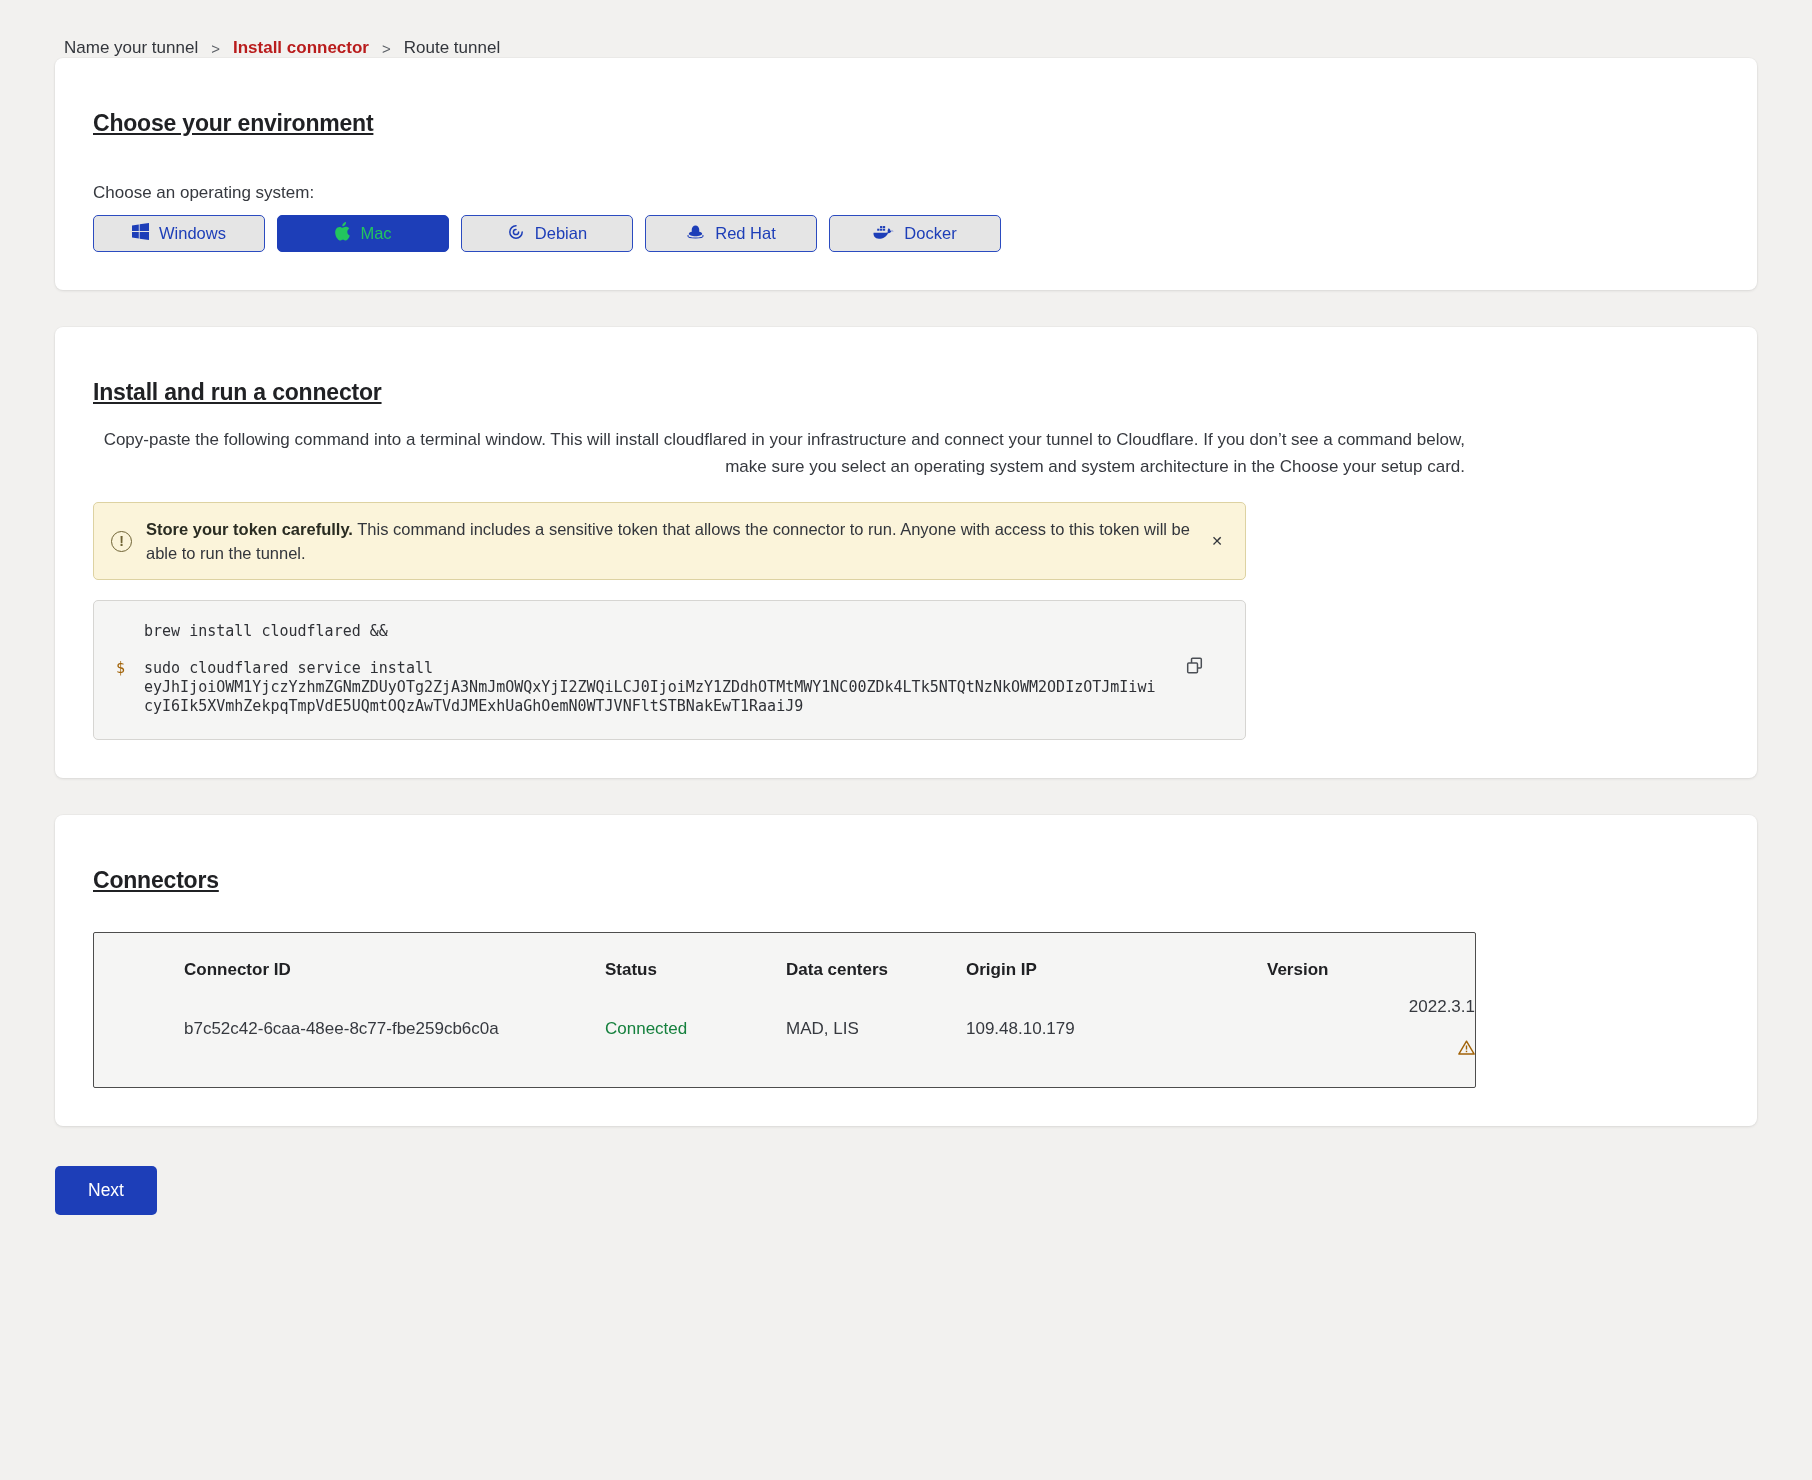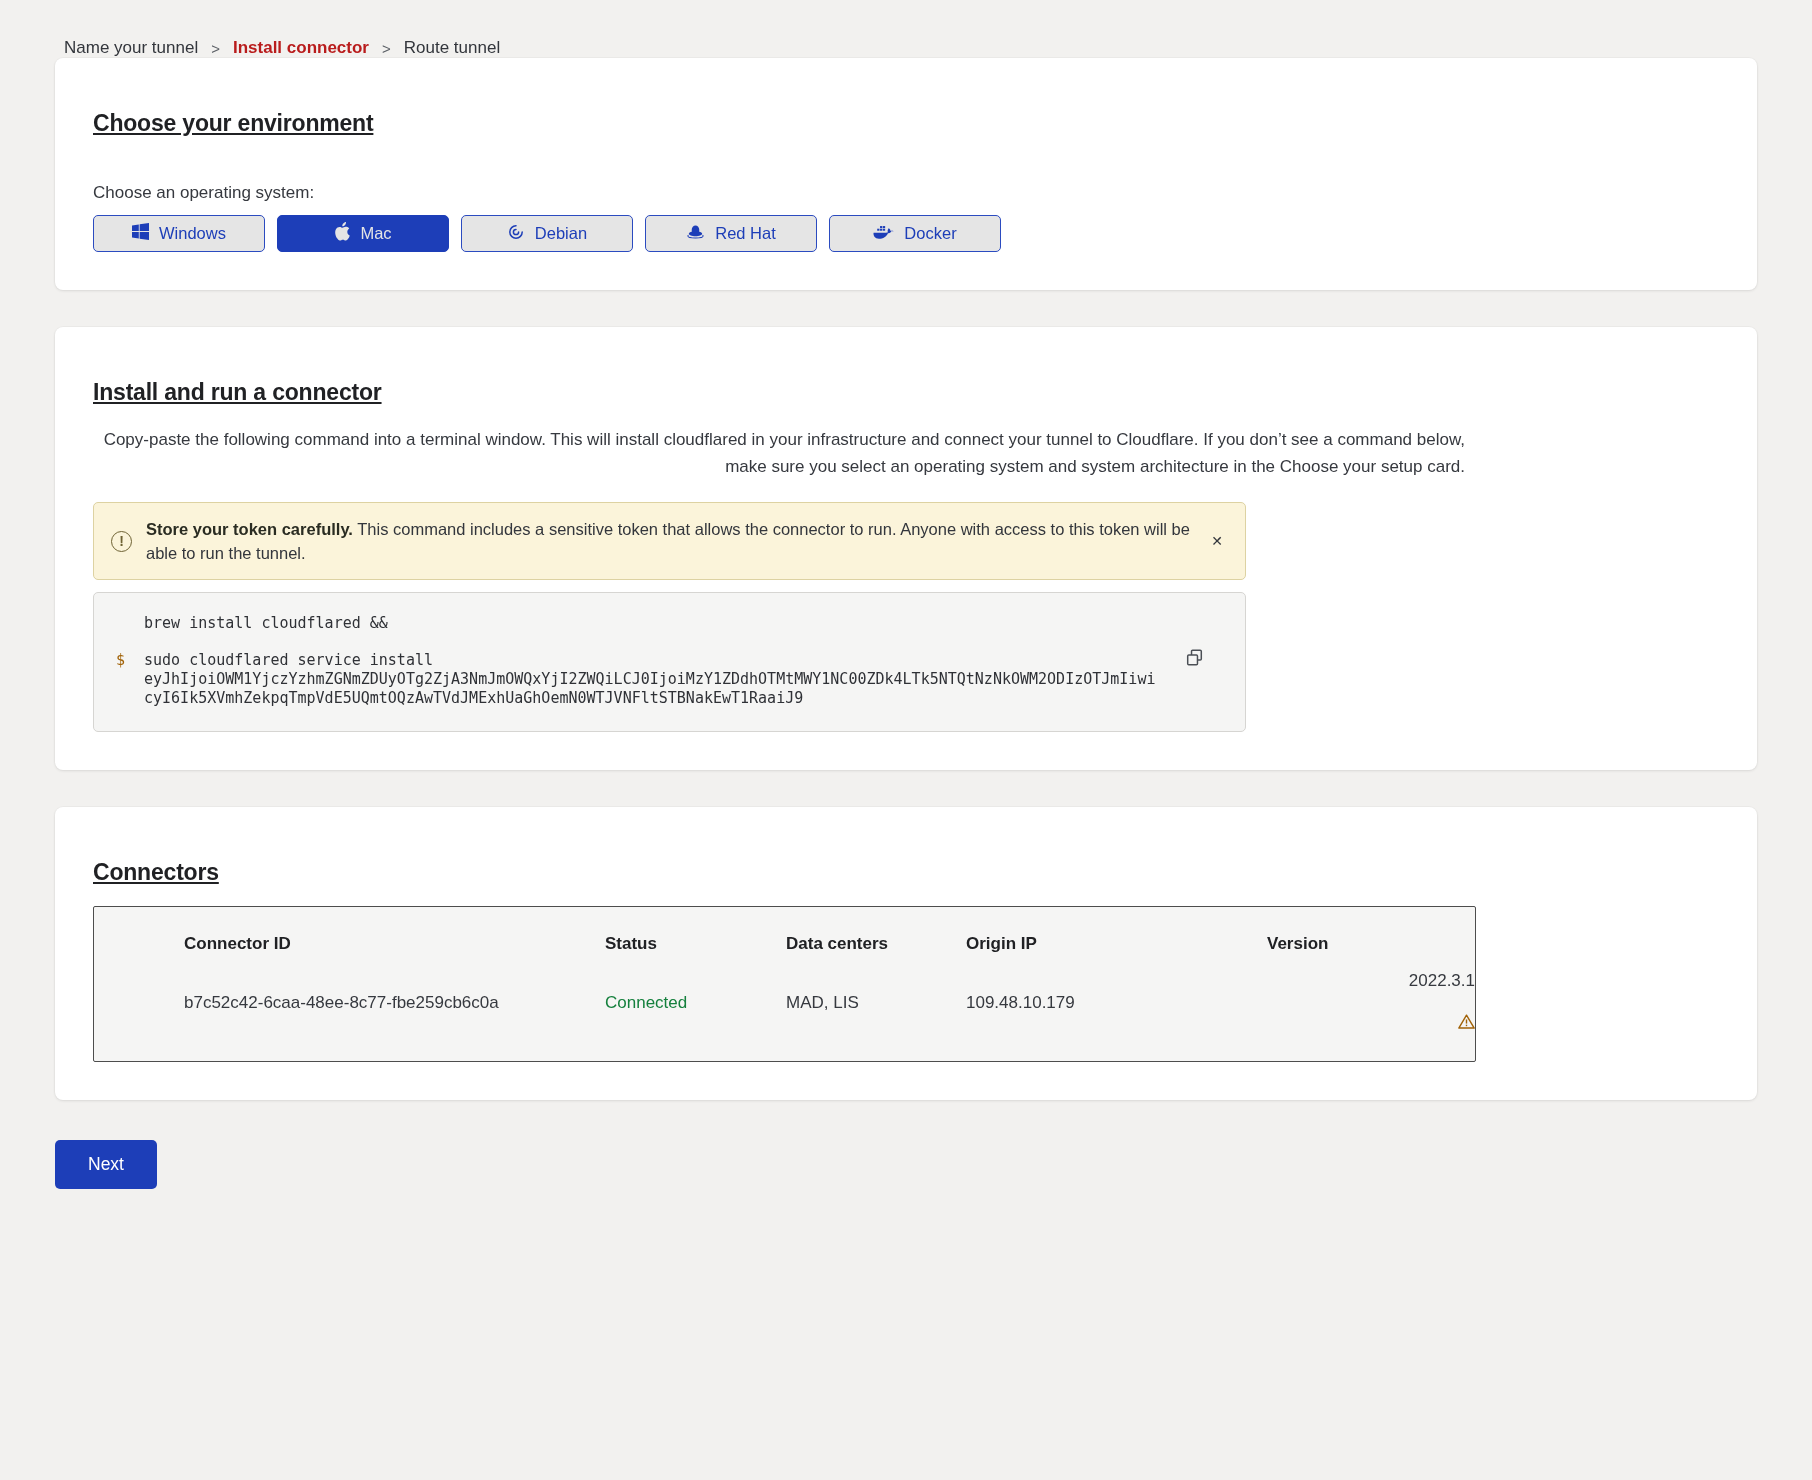--- a/index.html
+++ b/index.html
@@ -38,21 +38,21 @@
   
   .os-label { margin-top: 46px; font-size: 17px; color: #36393f; }
   .os-row { margin-top: 12px; display: flex; gap: 12px; }
   .os-btn {
     display: flex; align-items: center; justify-content: center; gap: 10px;
     width: 172px; height: 37px;
     border: 1px solid #2b4bc0; border-radius: 5px;
     background: #e5e5e5; color: #1d3eb8;
     font-size: 16.5px; font-family: inherit; cursor: pointer;
   }
-  .os-btn.selected { background: #1d3eb8; border-color: #1d3eb8; color: #e5e5e5; }
+  .os-btn.selected { background: #1d3eb8; border-color: #1d3eb8; color: #22c55e; }
   .os-btn svg { flex: 0 0 auto; }
 
   
   .desc { margin: 20px 0 0; font-size: 17px; line-height: 27px; max-width: 1372px; color: #36393f; text-align: right; }
 
   .banner {
     margin-top: 22px; width: 1153px;
     background: #fbf4da; border: 1px solid #ddd2a2; border-radius: 5px;
     padding: 14px 20px 14px 17px;
     display: flex; align-items: center; gap: 14px;
@@ -66,38 +66,38 @@
   .banner-text { flex: 1; font-size: 16.5px; line-height: 24px; color: #33363c; }
   .banner-text b { color: #2a2c22; }
   .banner-close {
     flex: 0 0 auto; background: none; border: none; cursor: pointer;
     font-size: 14px; color: #33363c; padding: 4px 2px; line-height: 1;
     font-family: inherit;
   }
 
   .code-block {
     position: relative;
-    margin-top: 12px; width: 1153px;
+    margin-top: 20px; width: 1153px;
     background: #f5f5f4; border: 1px solid #d6d5d2; border-radius: 5px;
     padding: 21px 86px 23px 22px;
     font-family: "DejaVu Sans Mono", monospace;
     font-size: 15px; line-height: 19px; color: #2f3136;
     display: flex; flex-direction: column; gap: 18px;
   }
   .code-row { display: flex; }
   .prompt { flex: 0 0 14px; margin-right: 14px; color: #a16207; }
   .code-text { flex: 1; min-width: 0; white-space: pre-wrap; overflow-wrap: break-word; word-break: break-word; }
   .copy-btn {
     position: absolute; top: 54px; right: 40px;
     background: none; border: none; cursor: pointer; padding: 2px;
   }
 
   
   .conn-table {
-    margin-top: 20px; width: 1383px;
+    margin-top: 38px; width: 1383px;
     background: #f5f5f4;
     border: 1px solid #4d4d4d; border-radius: 2px;
     padding: 27px 0 27px 90px;
     font-size: 17px;
   }
   .t-row {
     display: grid;
     grid-template-columns: 421px 181px 180px 301px 1fr;
     align-items: center;
   }

